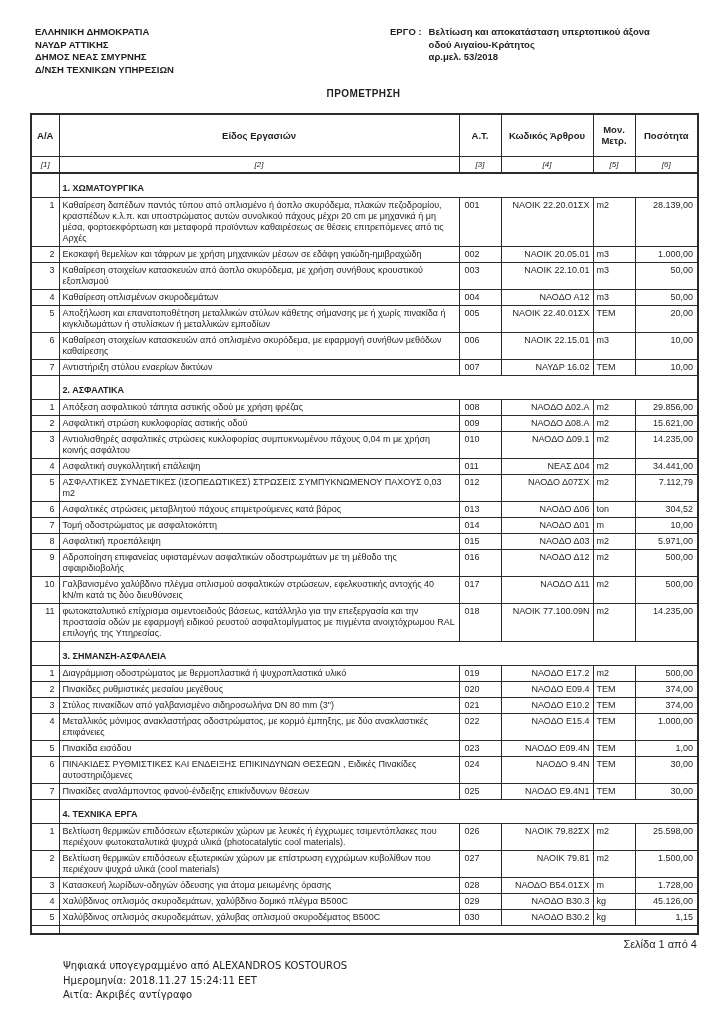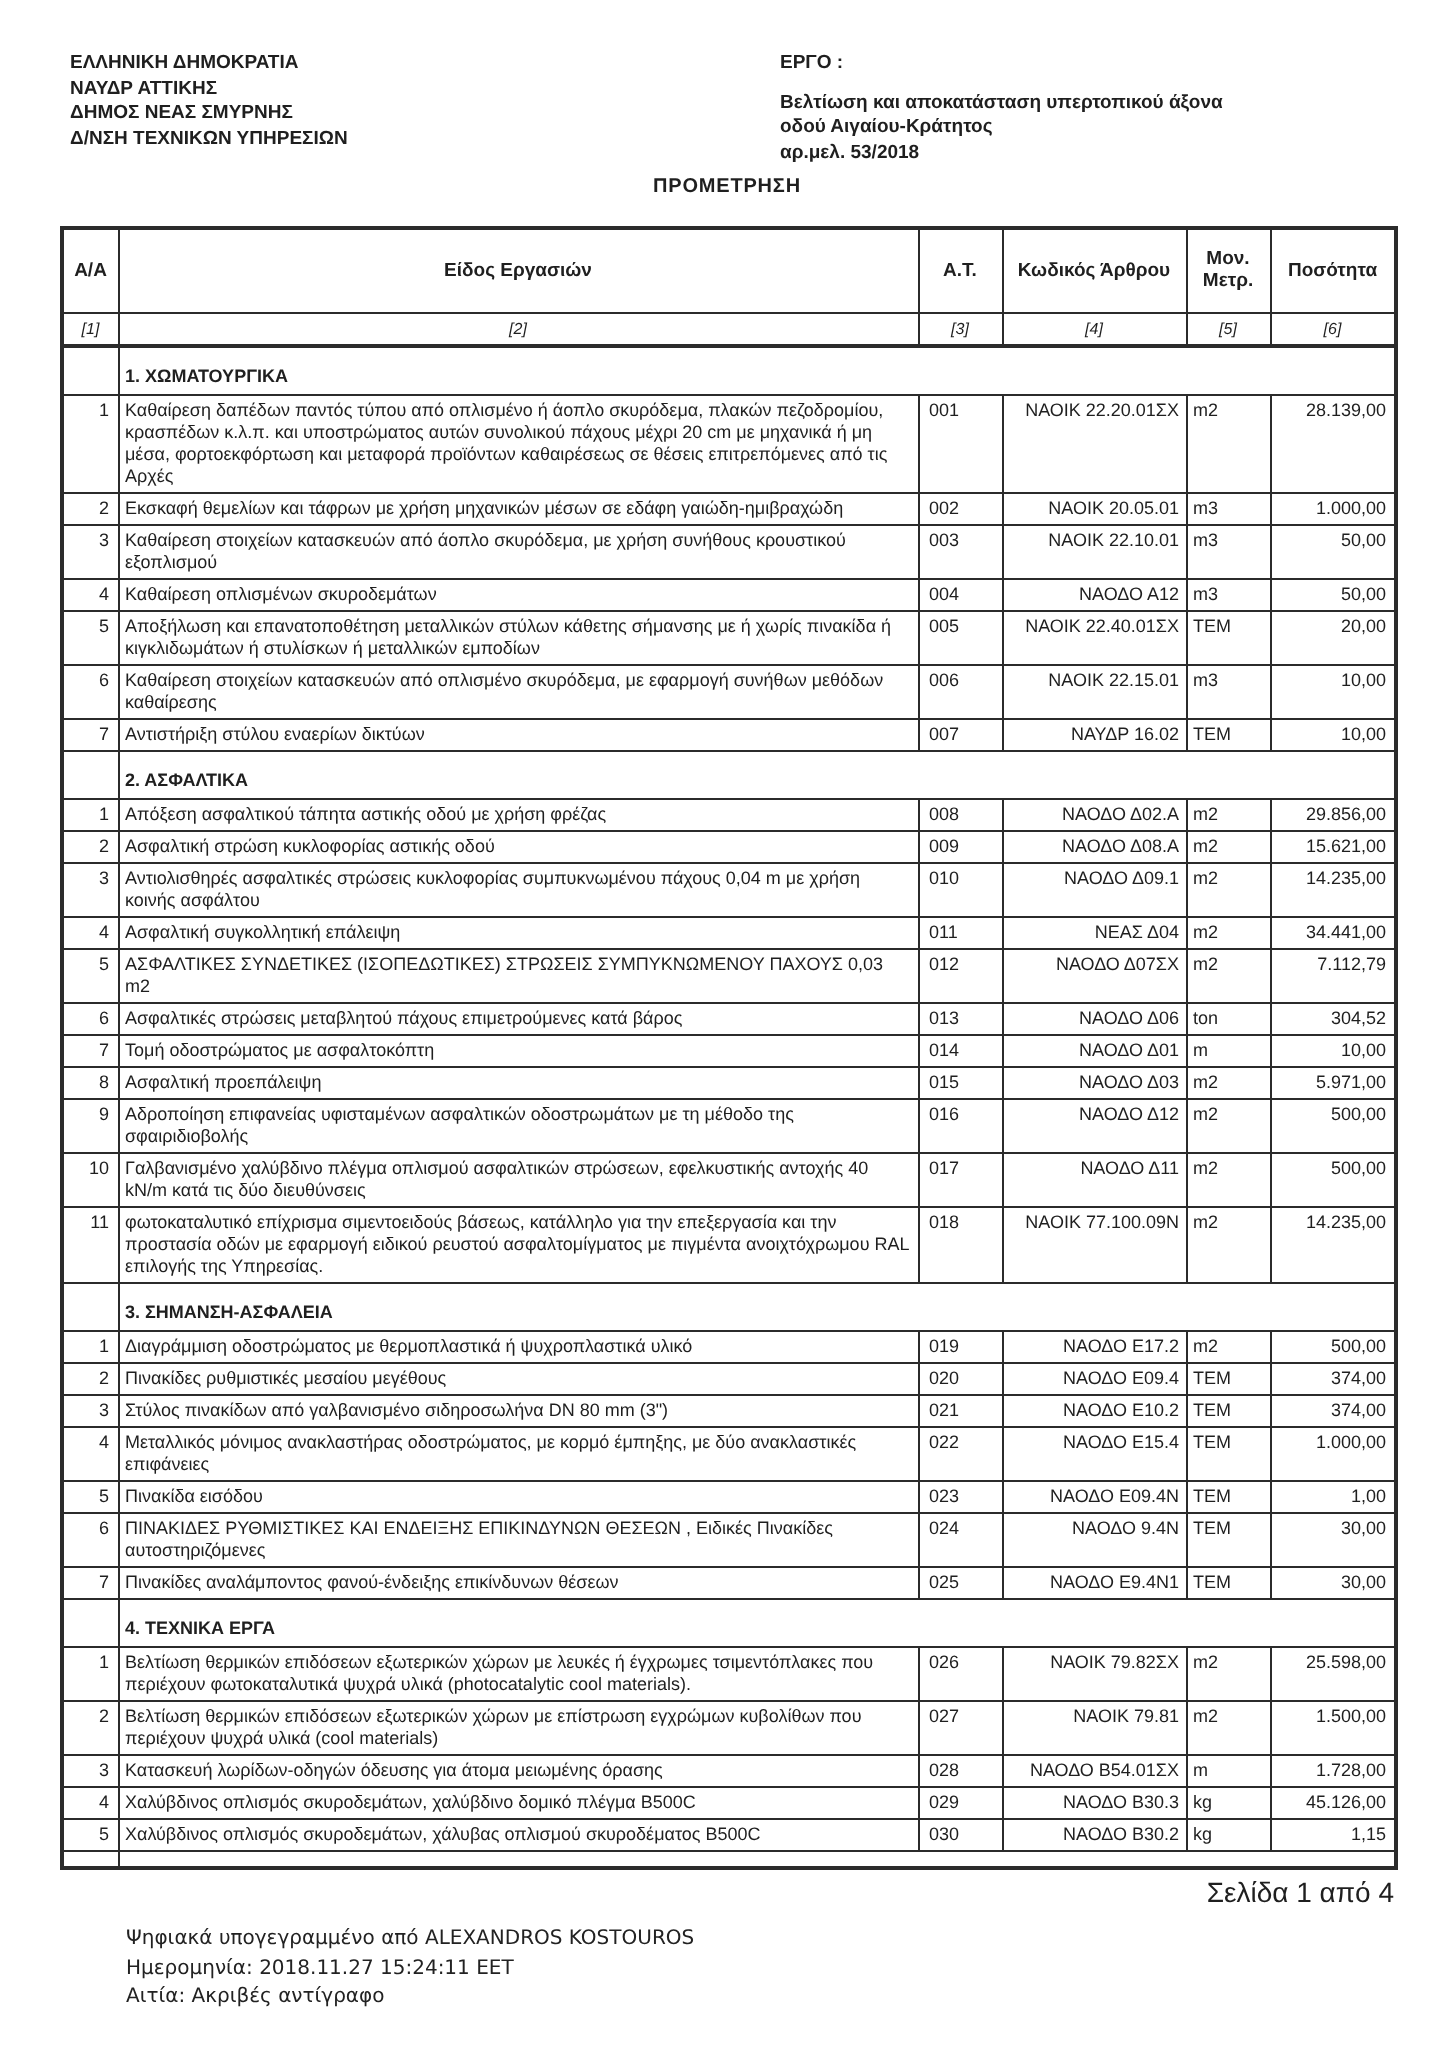--- a/index.html
+++ b/index.html
@@ -17,21 +17,20 @@
   .org-block {
     position: absolute; left: 35px; top: 26px;
     font-weight: bold; font-size: 9.5px; line-height: 12.5px;
     white-space: pre-line;
   }
   .project-block {
     position: absolute; left: 390px; top: 26px;
     display: flex; gap: 7px;
     font-weight: bold; font-size: 9.5px; line-height: 12.5px;
     width: 310px;
-    flex-direction: column;
   }
   .project-label { flex: 0 0 auto; }
   .project-lines { white-space: pre-line; }
 
   .doc-title {
     width: 667px; margin-left: 30px;
     text-align: center; font-weight: bold; font-size: 10px;
     letter-spacing: 0.4px;
   }
 
@@ -66,21 +65,21 @@
   td.cell-unit { text-align: left; }
   td.cell-qty  { text-align: right; padding-right: 4px; }
   tr.section-row td.section-title {
     font-weight: bold;
     padding: 9px 3px 3px 3px;
   }
   tr.empty-row td { height: 9px; padding: 0; }
 
   .page-label {
     width: 667px; margin-left: 30px; margin-top: 3px;
-    text-align: right; font-size: 14px;
+    text-align: right; font-size: 11px;
   }
   .signature {
     margin: 9px 0 0 63px;
     font-family: "DejaVu Sans", sans-serif;
     font-size: 10px; line-height: 14.5px;
     color: #222222;
     white-space: pre-line;
   }
 </style>
 </head>

